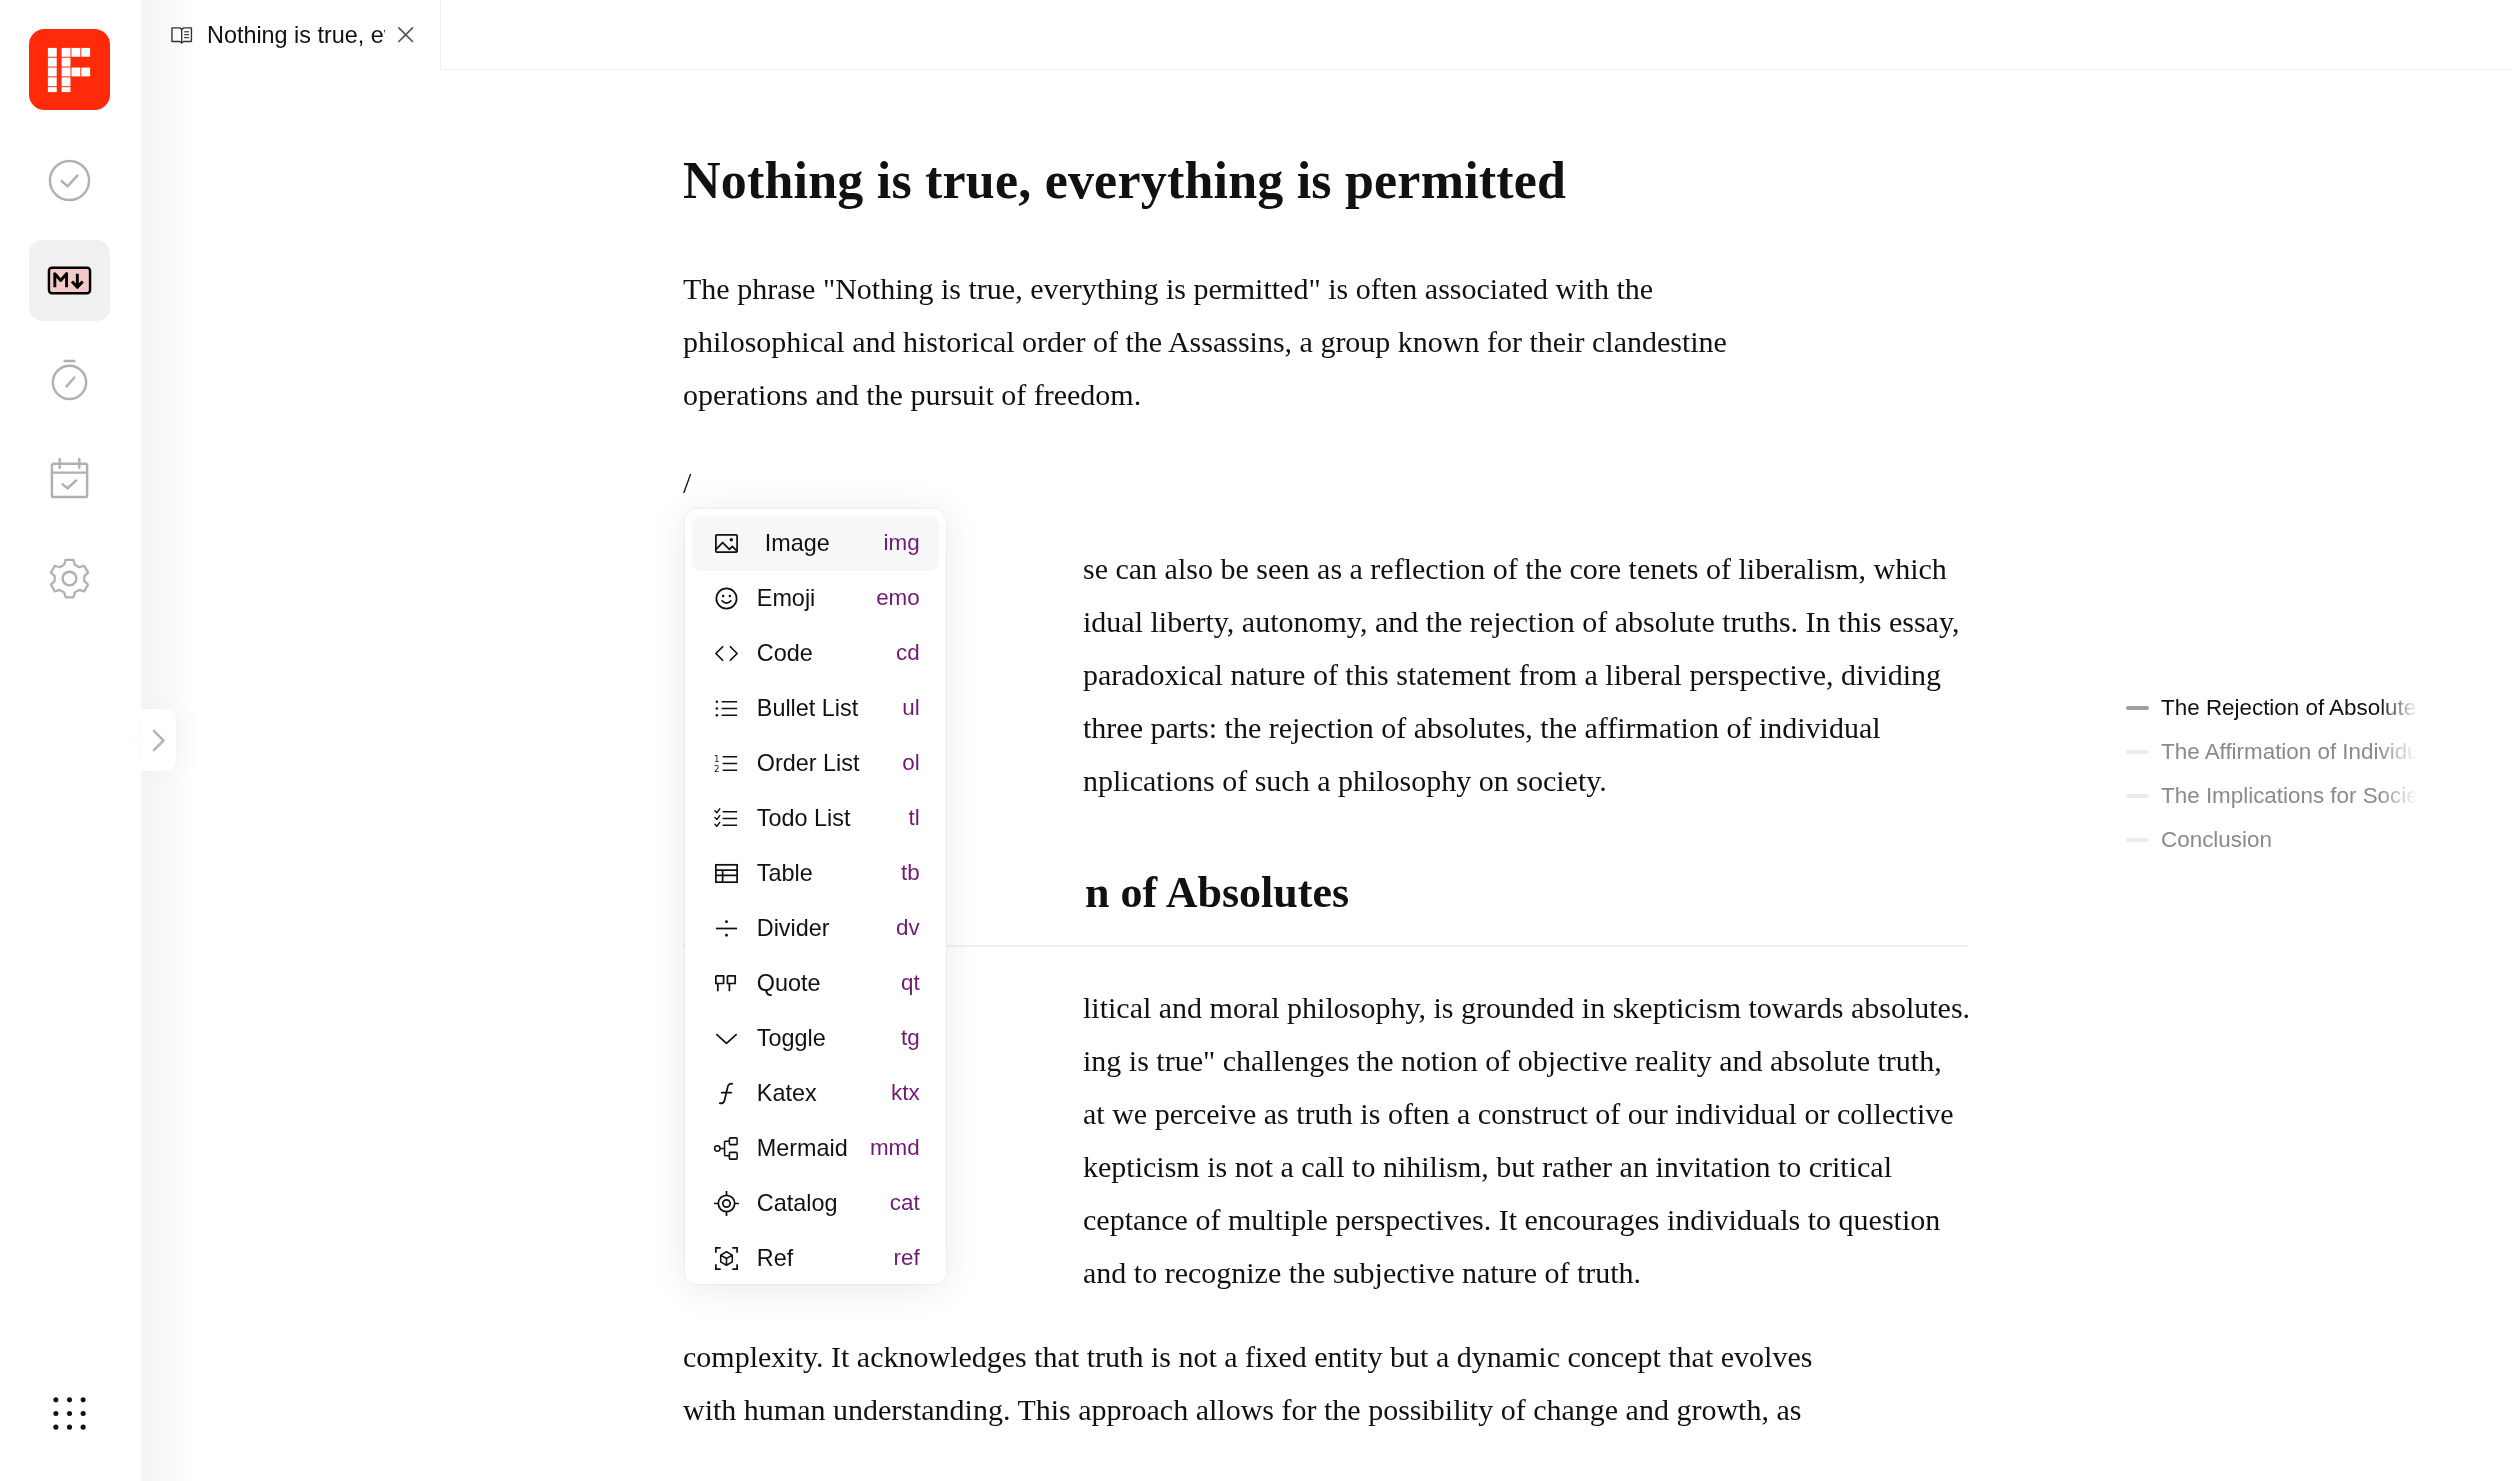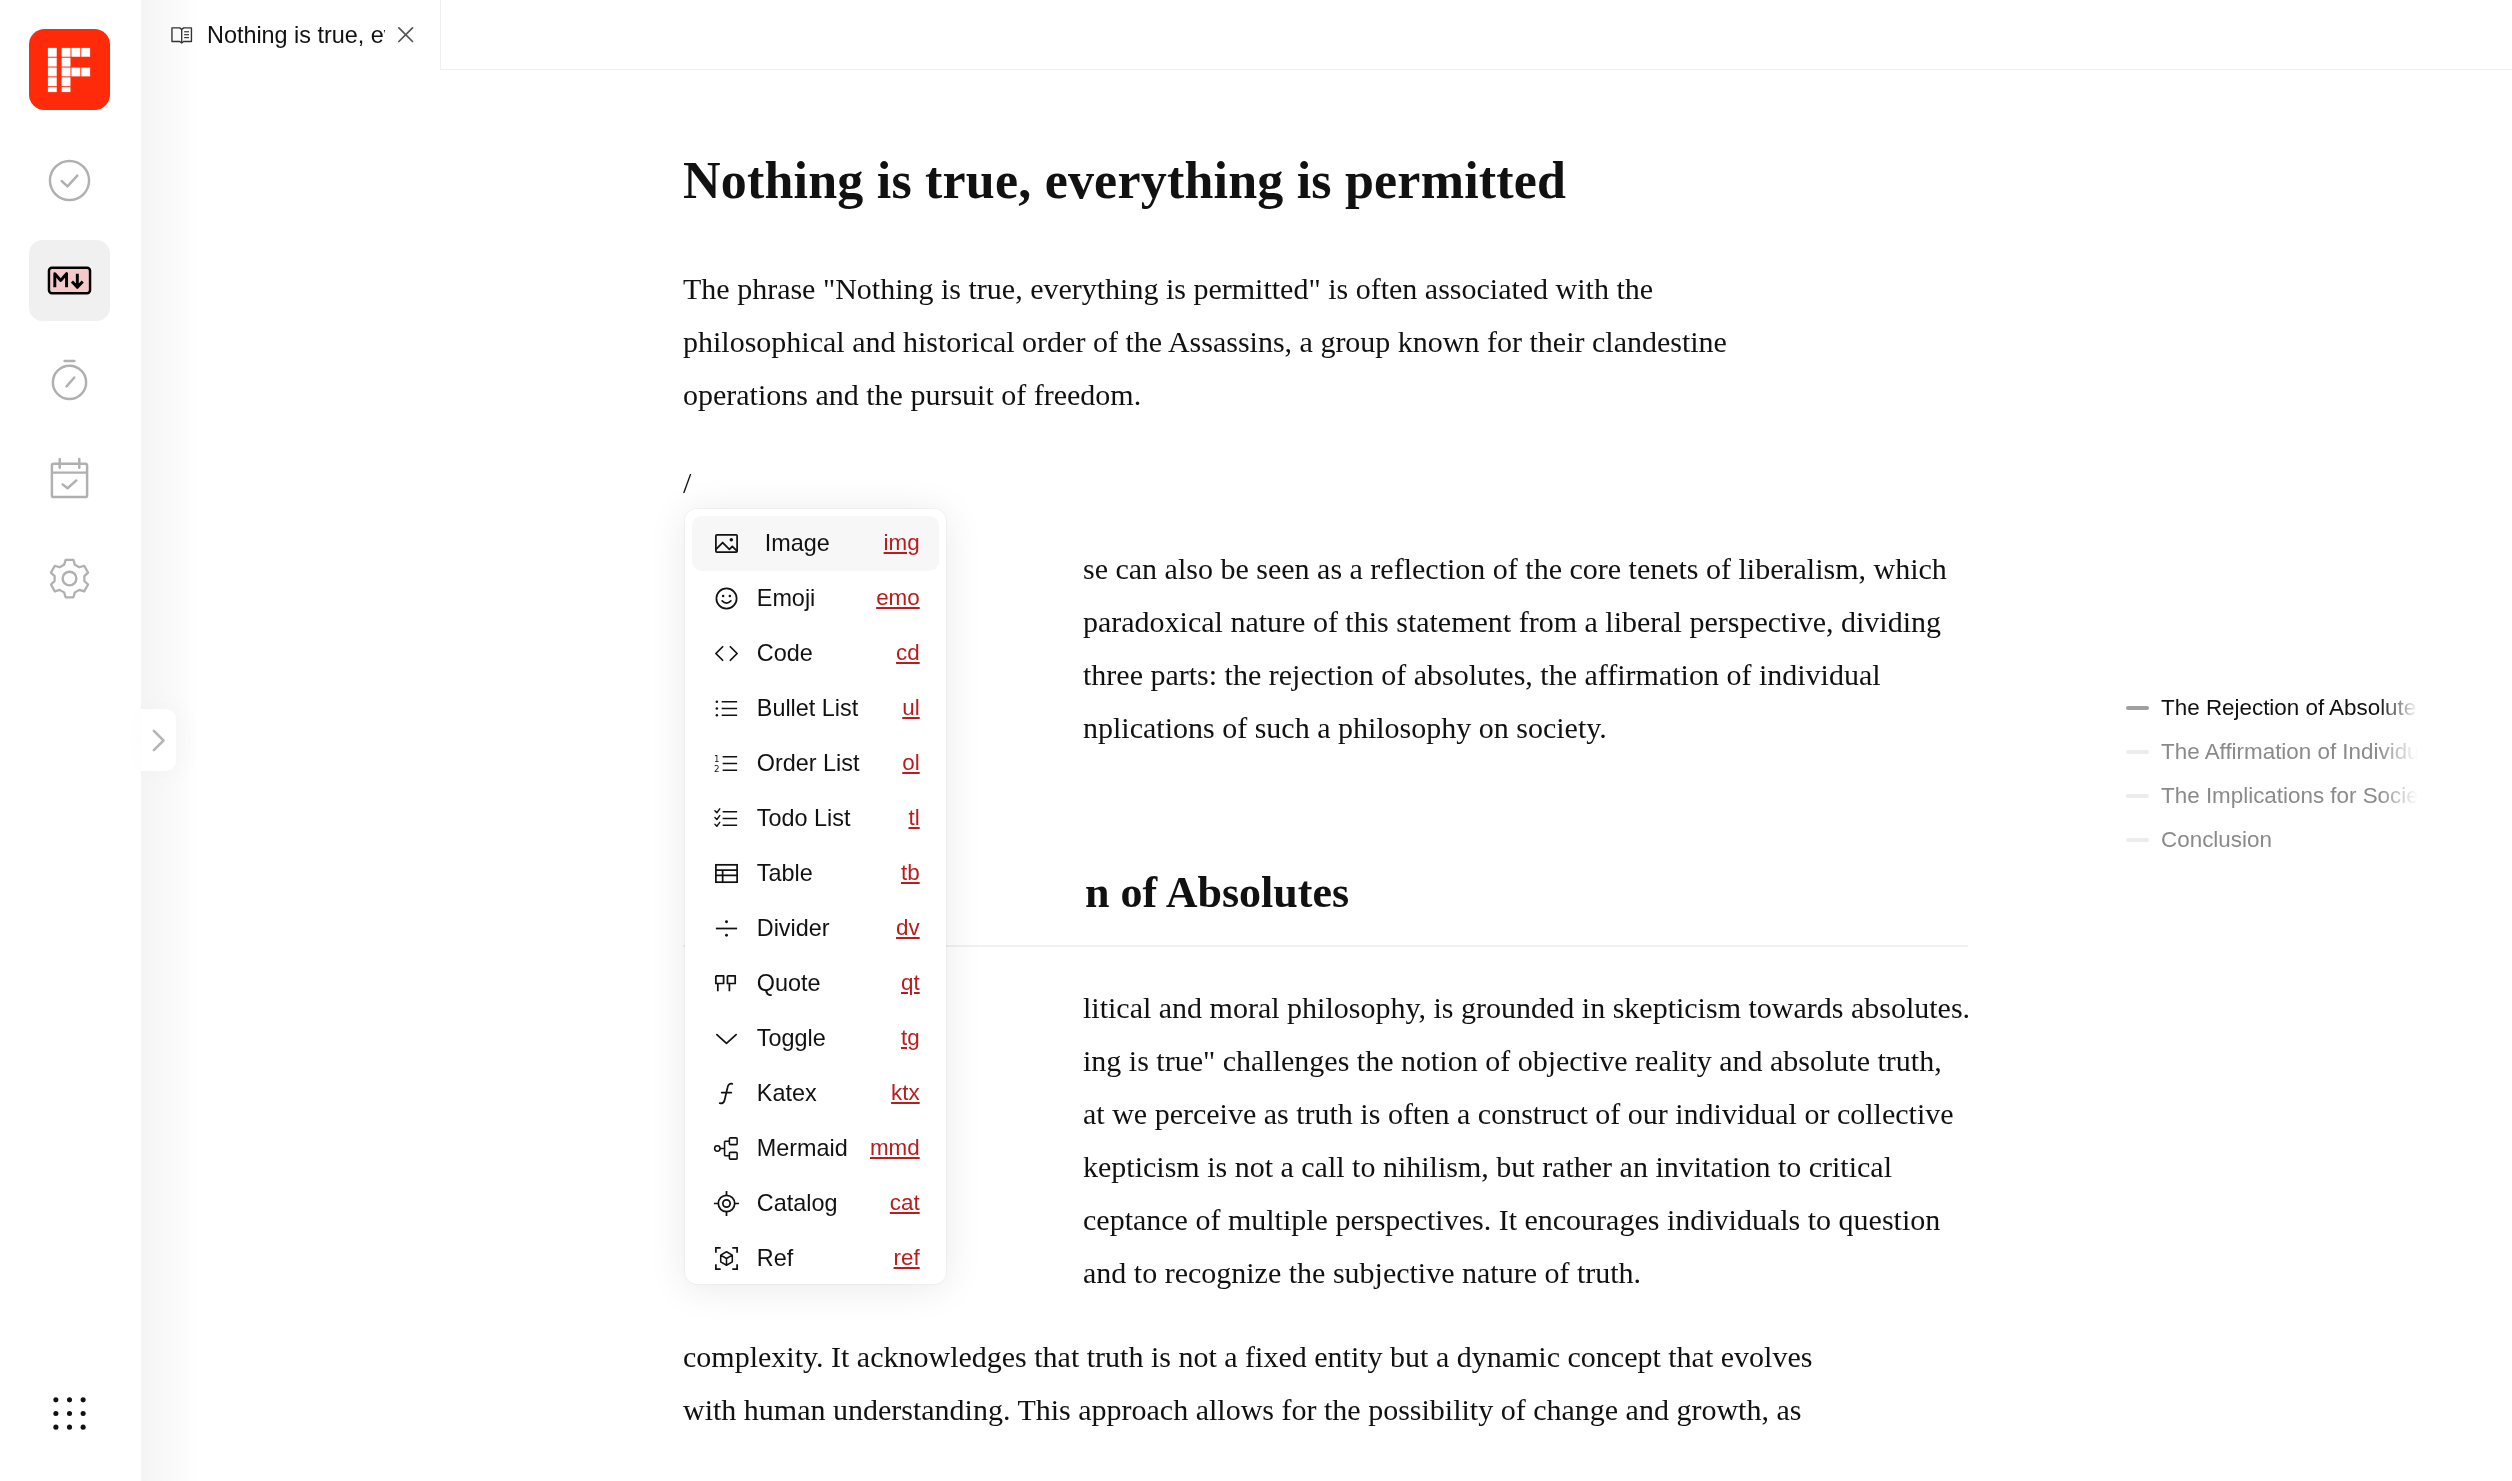--- a/index.html
+++ b/index.html
@@ -39,21 +39,21 @@
   .para .line { display: block; white-space: nowrap; height: 53px; }
   .slash { position: absolute; left: 0; top: 456px; font-size: 30px; line-height: 53px; }
   .h2 { position: absolute; left: 0; top: 867px; width: 1285px; font-size: 44px; font-weight: bold; white-space: nowrap; padding-bottom: 17.5px; border-bottom: 2.9px solid #f0f0f0; height: 80px; text-align: right; }
 
   
   .slash-menu { position: absolute; left: 685px; top: 509px; width: 261px; height: 775px; background: #fff; border-radius: 11.7px; box-shadow: 0 3.9px 39px rgba(0,0,0,0.09), 0 0 0 1px rgba(0,0,0,0.03); padding: 6.8px 6.8px; z-index: 10; }
   .menu-item { position: relative; height: 55px; display: flex; align-items: center; padding: 0 19.5px 0 21.4px; border-radius: 9.7px; cursor: pointer; font-family: "Liberation Sans", "DejaVu Sans", sans-serif; }
   .menu-item.highlight { background: #f7f7f7; gap: 8px; }
   .menu-item .mi-icon { width: 27px; height: 27px; margin-right: 16.6px; flex: none; }
   .menu-item .mi-label { font-size: 23.4px; color: #111; flex: 1; white-space: nowrap; }
-  .menu-item .mi-short { font-size: 22.4px; color: #b91c1c; white-space: nowrap; text-decoration: underline; }
+  .menu-item .mi-short { font-size: 22.4px; color: #701a75; white-space: nowrap; }
 
   
   .toc { position: absolute; left: 2126px; top: 686px; width: 292px; font-family: "Liberation Sans", "DejaVu Sans", sans-serif; }
   .toc-item { position: relative; height: 44px; display: flex; align-items: center; cursor: pointer; overflow: hidden; }
   .toc-item .toc-mark { width: 23.4px; height: 4.9px; border-radius: 2.9px; background: #ececec; margin-right: 11.7px; flex: none; }
   .toc-item.active .toc-mark { background: #a0a0a0; }
   .toc-item .toc-text { font-size: 22.4px; color: #8a8a8a; white-space: nowrap; }
   .toc-item.active .toc-text { color: #111; }
   .toc-item::after { content: ""; position: absolute; right: 0; top: 0; width: 39px; height: 100%; background: linear-gradient(to right, rgba(255,255,255,0), #fff); }
   .toc-item.short::after { display: none; }
@@ -170,20 +170,21 @@
     <div class="para" style="top:262px">
       <span class="line">The phrase "Nothing is true, everything is permitted" is often associated with the</span>
       <span class="line">philosophical and historical order of the Assassins, a group known for their clandestine</span>
       <span class="line">operations and the pursuit of freedom.</span>
     </div>
 
     <div class="slash">/</div>
 
     <div class="para" style="top:542px; left:400px; width:885px;">
       <span class="line">se can also be seen as a reflection of the core tenets of liberalism, which</span>
+      <span class="line">idual liberty, autonomy, and the rejection of absolute truths. In this essay,</span>
       <span class="line"> paradoxical nature of this statement from a liberal perspective, dividing</span>
       <span class="line"> three parts: the rejection of absolutes, the affirmation of individual</span>
       <span class="line">nplications of such a philosophy on society.</span>
     </div>
 
     <h2 class="h2">
         <span style="position:absolute; left:402px; top:0;">n of Absolutes</span>
       </h2>
 
     <div class="para" style="top:981px; left:400px; width:885px;">

